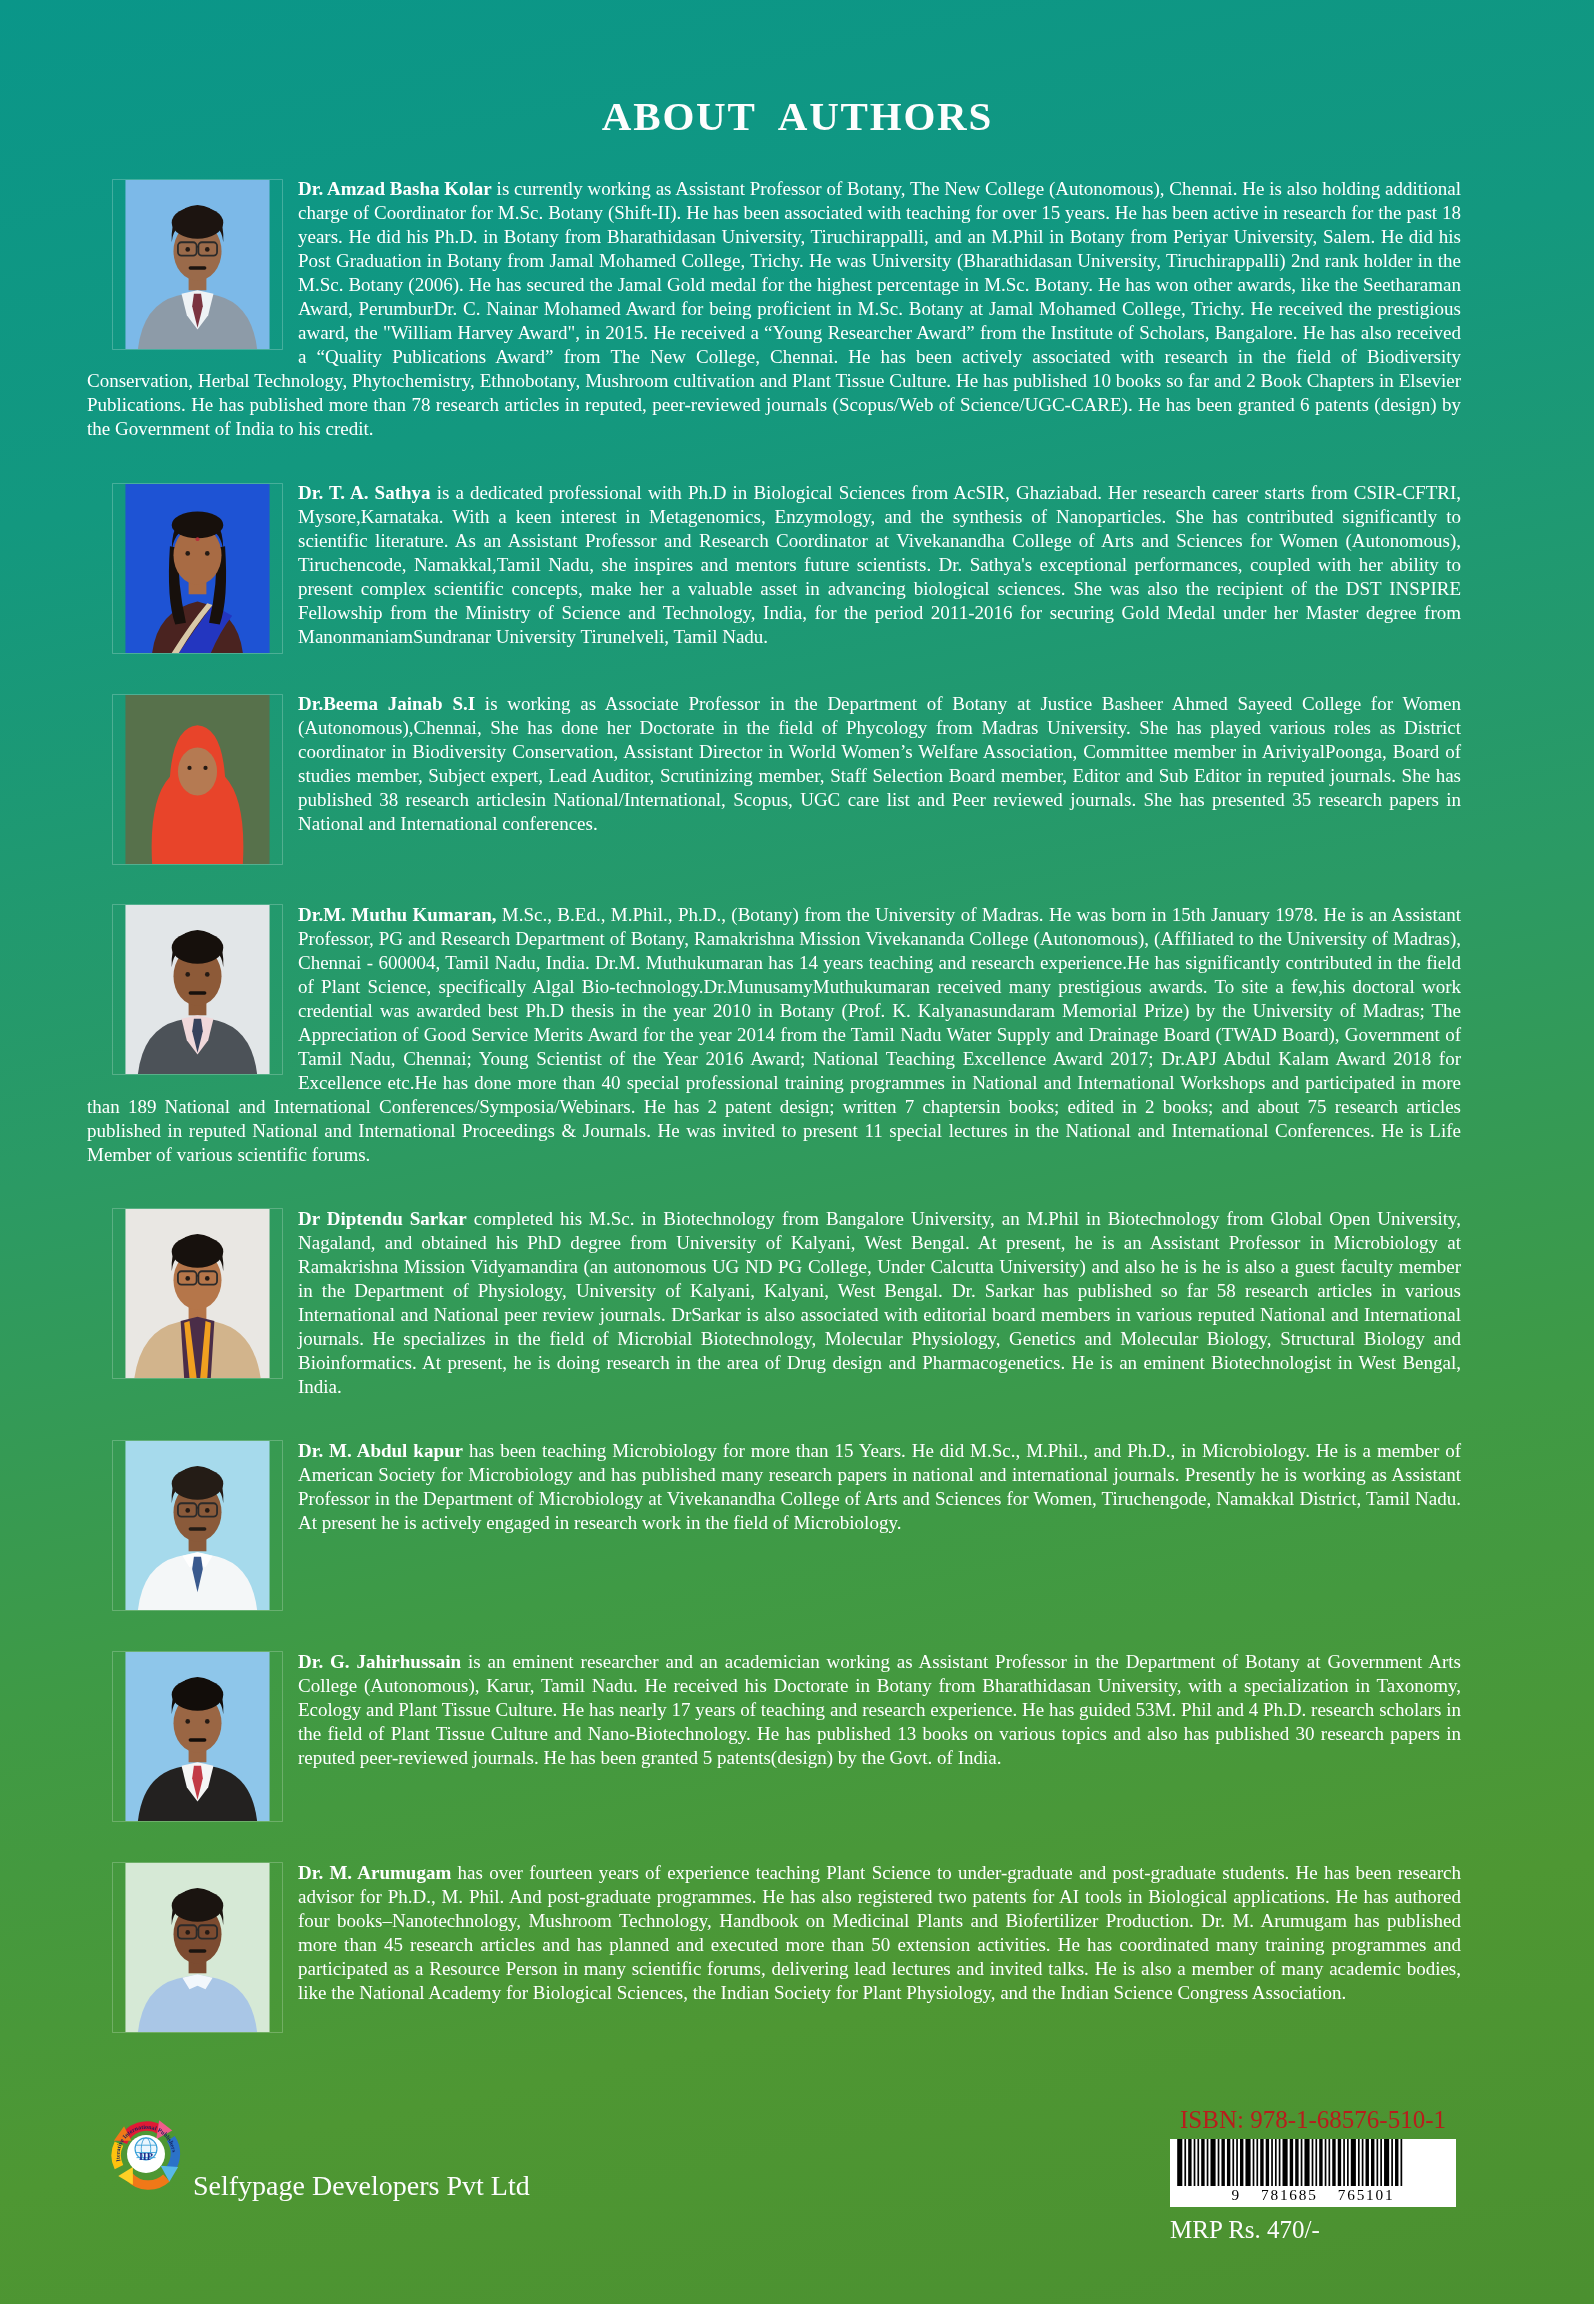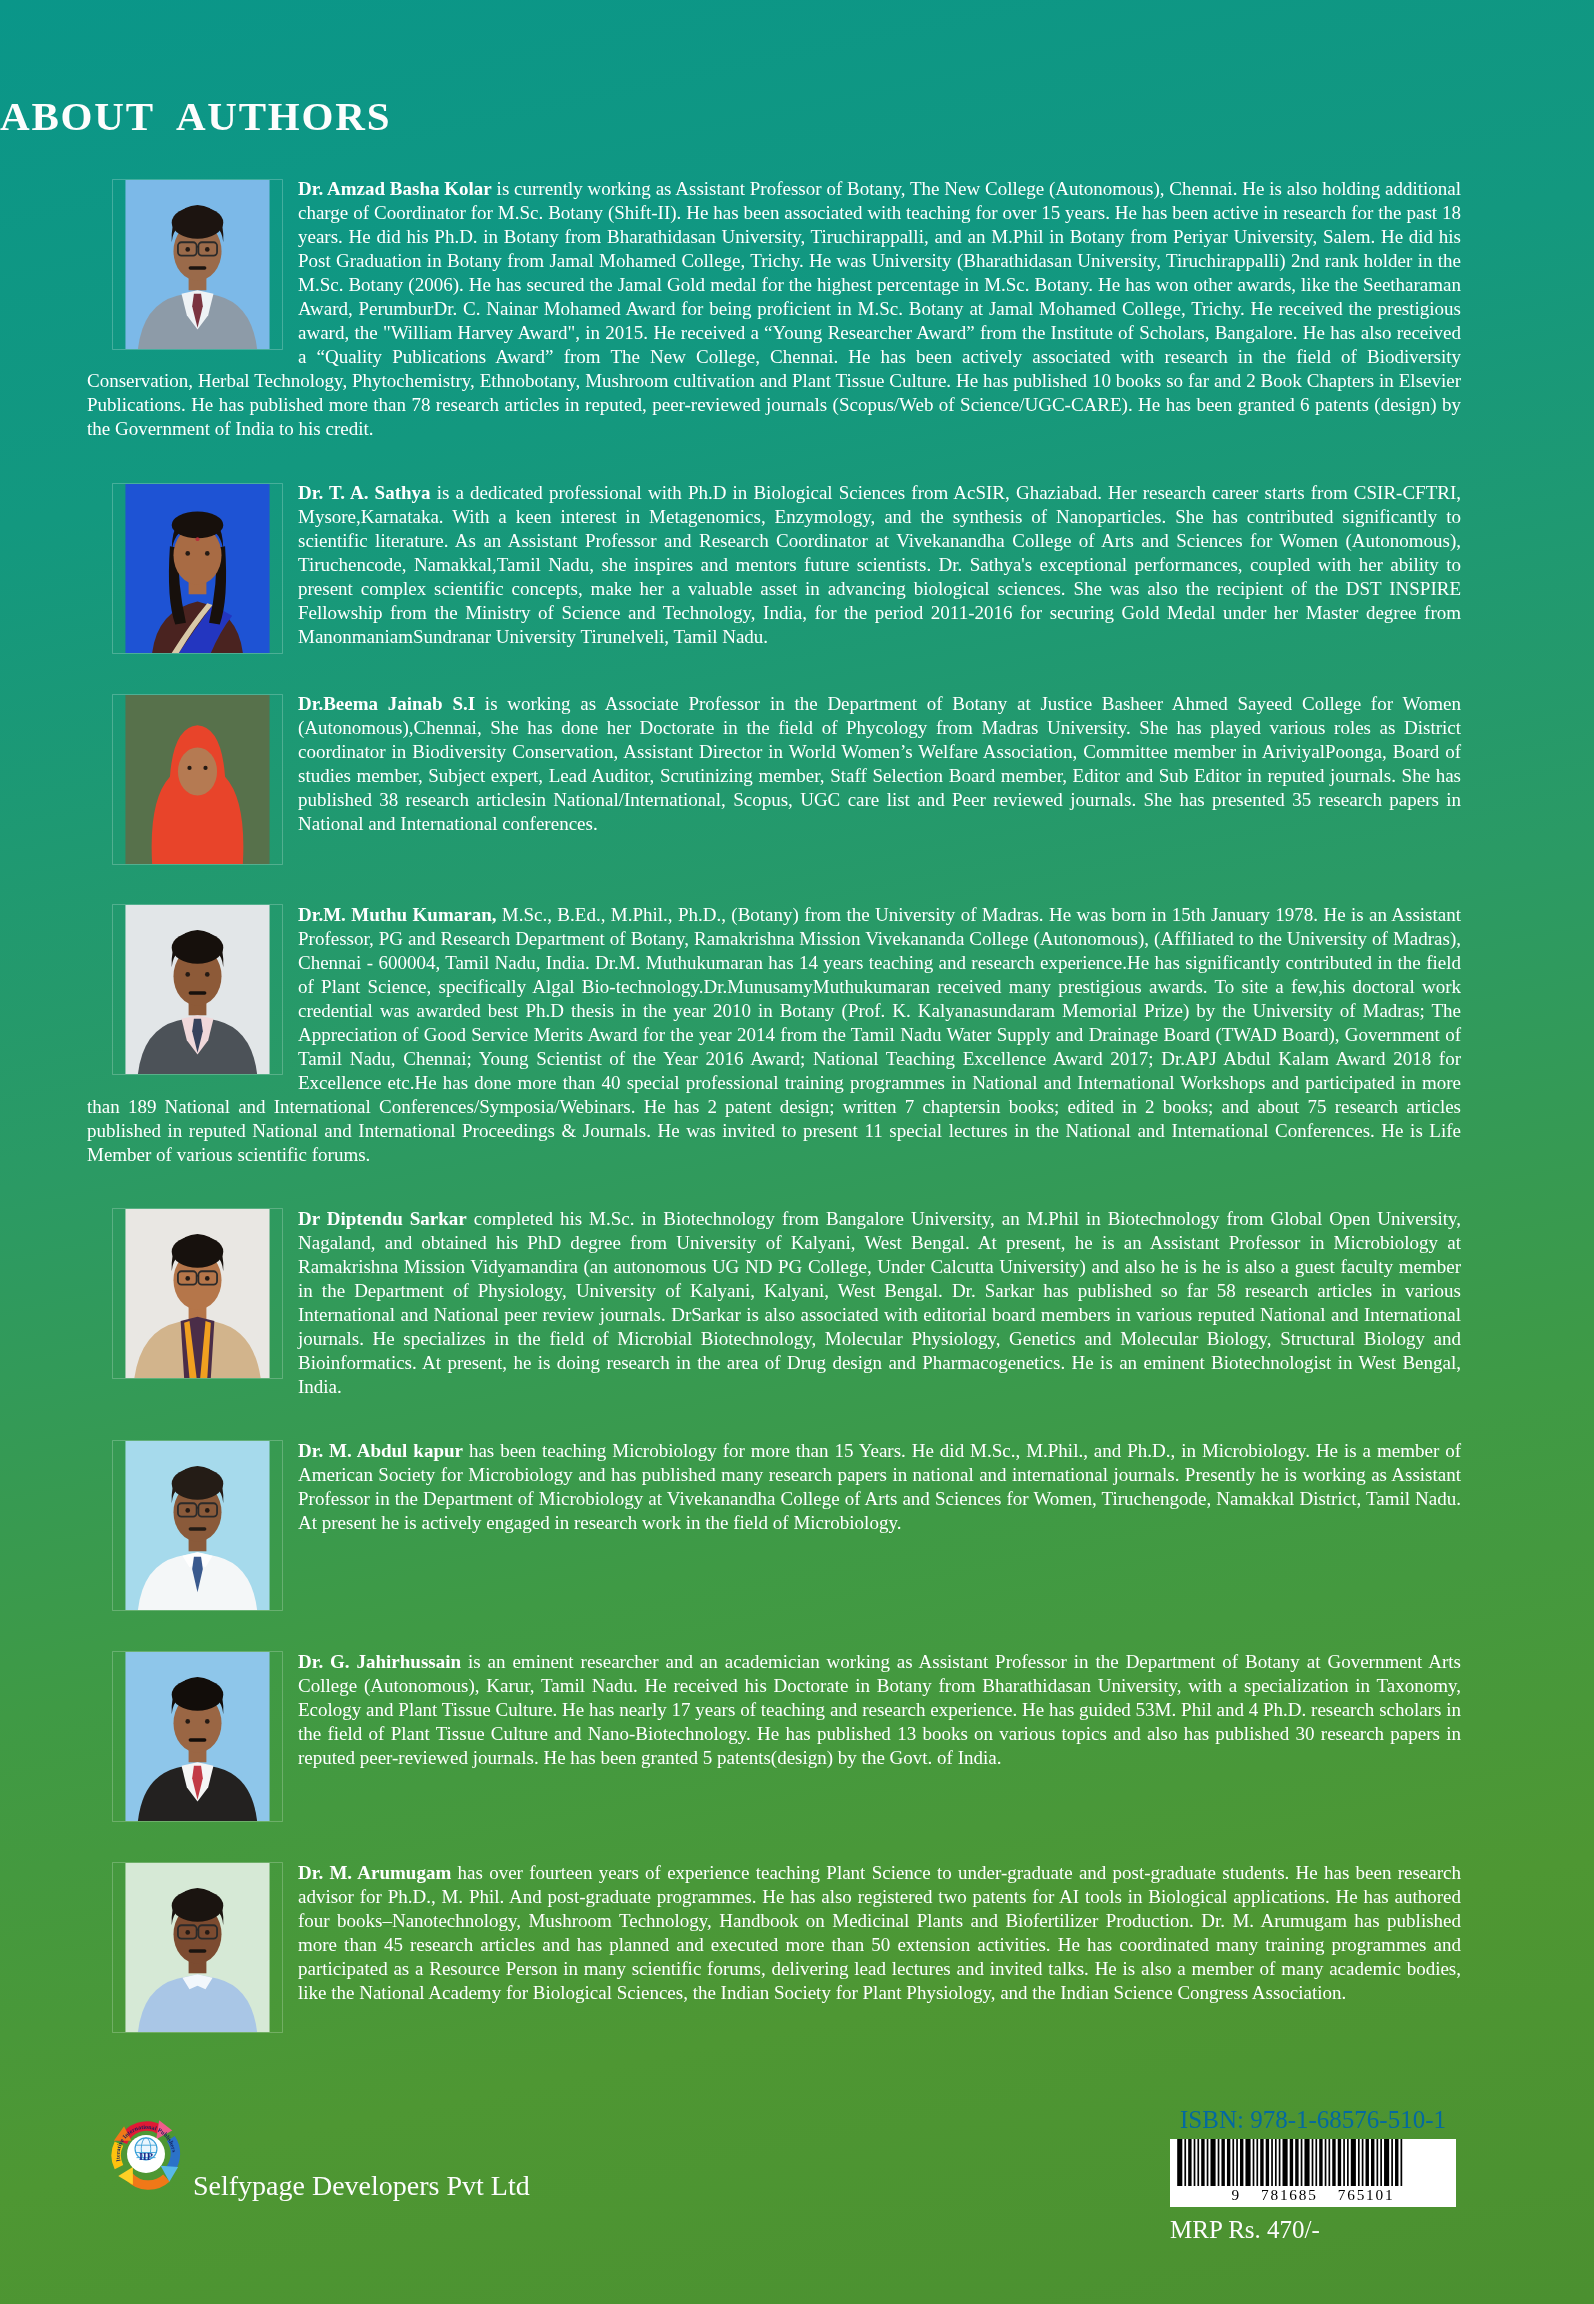--- a/index.html
+++ b/index.html
@@ -1,32 +1,32 @@
 <!DOCTYPE html>
 <html style="font-size:14.4px"><head>
 <meta charset="utf-8">
 <style>
   html,body{margin:0;padding:0;}
   body{width:1595px;height:2304px;position:relative;overflow:hidden;
        font-family:"Liberation Serif", serif;color:#fff;
        background:linear-gradient(168deg,#0a9689 0%,#13987f 20%,#2b9a64 45%,#3f9a45 65%,#4e9733 83%,#4b9030 100%);}
-  .page-title{position:absolute;top:92px;left:0;right:0;margin:0;
+  .page-title{position:absolute;top:92px;left:0;right:0;margin:0;text-align:center;
        font-size:41px;font-weight:bold;letter-spacing:1.8px;white-space:pre;color:#fdfdfd;}
   .content{position:absolute;top:169px;left:79px;width:1390px;}
   section.bio{margin:0 0 32px 0;}
   section.bio::after{content:"";display:block;clear:both;}
   .photo{float:left;width:169px;height:169px;margin:2.7px 16px 7.2px 34px;box-shadow:0 0 0 0.9px rgba(255,255,255,.25);}
   .photo svg{display:block;width:100%;height:100%;}
   .bio p{margin:8px;font-size:19px;line-height:24px;text-align:justify;}
   .aname{font-weight:bold;}
   
   .logo{position:absolute;left:108px;top:2113px;width:76px;height:79px;}
   .logo svg{width:100%;height:100%;display:block;}
   .pubname{position:absolute;left:193px;top:2144px;font-size:28px;color:#fdfdfd;margin-top:26px;}
-  .isbn{position:absolute;left:1168px;top:2106px;width:290px;text-align:center;font-size:25px;color:#0369a1;}
+  .isbn{position:absolute;left:1168px;top:2106px;width:290px;text-align:center;font-size:25px;color:#b91c1c;}
   .barcode{position:absolute;left:1170px;top:2139px;width:286px;height:68px;background:#fff;}
   .barcode svg{display:block;width:100%;height:47px;}
   .bdigits{font-family:Liberation Serif, serif;font-size:15.3px;line-height:18px;color:#000;
        text-align:center;word-spacing:14.4px;letter-spacing:1.8px;}
   .mrp{position:absolute;left:1170px;top:2216px;width:286px;text-align:left;font-size:25px;color:#fdfdfd;}
 </style>
 </head>
 <body>
 
 <h1 class="page-title">ABOUT  AUTHORS</h1>

